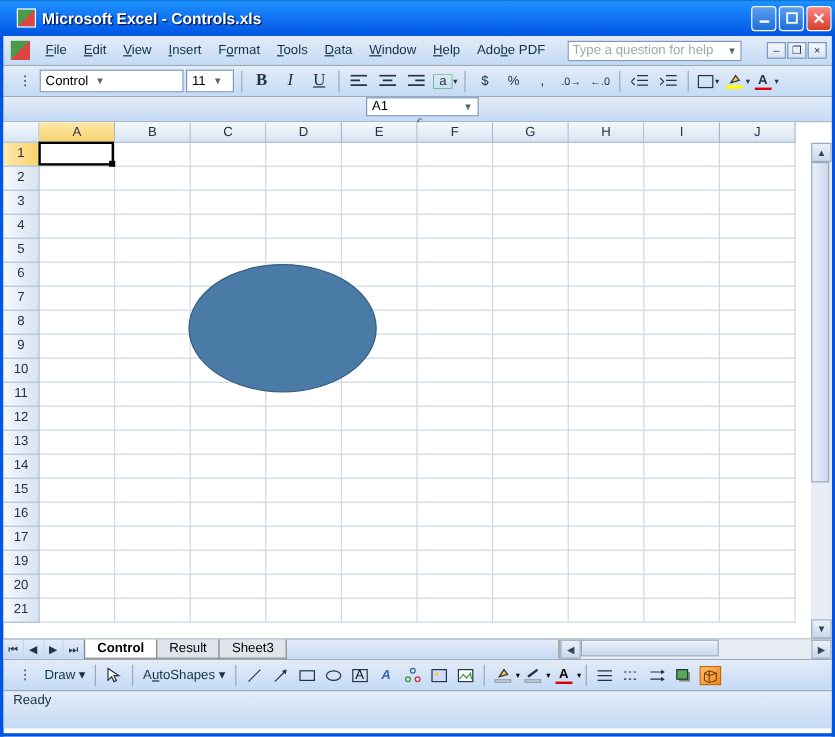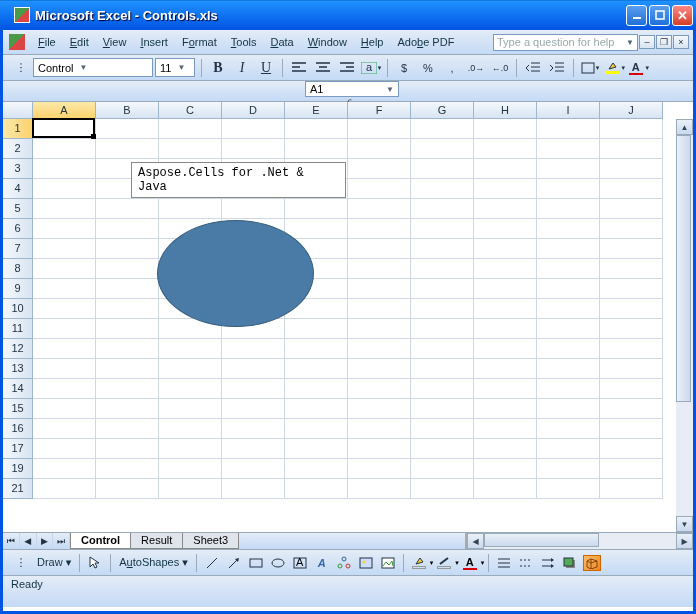--- a/index.html
+++ b/index.html
@@ -7,21 +7,21 @@
 .titlebar { height:30px; background:linear-gradient(#0a6cce,#1e90ff 5%,#0054e3); display:flex; align-items:center; padding:0 3px 0 14px; color:#fff; }
 .titlebar .logo { width:16px; height:16px; background:linear-gradient(135deg,#4a9a4a 0%,#4a9a4a 50%,#d44 50%); margin-right:5px; border:1px solid #fff; }
 .titlebar .title { flex:1; font-weight:bold; font-size:13px; text-shadow:1px 1px 1px #003; }
 .winbtn { width:21px; height:21px; border:1px solid #fff; border-radius:3px; margin-left:2px; display:flex; align-items:center; justify-content:center; color:#fff; font-weight:bold; font-size:11px; }
 .winbtn.min,.winbtn.max { background:linear-gradient(#5a9fef,#1e6fd8); }
 .winbtn.close { background:linear-gradient(#f88,#d43f27); font-size:13px; }
 .menubar { height:25px; background:linear-gradient(#e4ecf7,#c4daf5); display:flex; align-items:center; padding:0 4px; border-bottom:1px solid #9ab; }
 .menubar .mbicon { width:16px; height:16px; background:linear-gradient(135deg,#4a9a4a 0%,#4a9a4a 50%,#d44 50%); margin:0 6px 0 2px; }
 .menubar .mitem { padding:2px 7px; color:#134; cursor:default; }
 .menubar .mitem u { text-decoration:underline; }
-.menubar .helpbox { margin-left:auto; width:145px; height:17px; border:1px solid #7a9ac0; background:#fff; color:#9aa; padding:1px 3px; margin-right:0; display:flex; align-items:center; }
+.menubar .helpbox { margin-left:auto; width:145px; height:17px; border:1px solid #7a9ac0; background:#fff; color:#9aa; padding:1px 3px; margin-right:20px; display:flex; align-items:center; }
 .menubar .helpbox .dd { margin-left:auto; font-size:8px; color:#567; }
 .menubar .wctrl { width:16px; height:14px; border:1px solid #7a9ac0; background:linear-gradient(#f5f8fc,#d8e4f2); margin-left:1px; display:flex; align-items:center; justify-content:center; font-size:9px; color:#234; }
 .toolbar { height:26px; background:linear-gradient(#e4ecf7,#c4daf5); display:flex; align-items:center; padding:0 6px; border-bottom:1px solid #9ab; }
 .sep { width:1px; height:18px; background:#9ab; margin:0 4px; }
 .fontbox { height:19px; border:1px solid #7a9ac0; background:#fff; padding:1px 4px; display:flex; align-items:center; margin-right:2px; }
 .fontbox .dd { margin-left:6px; font-size:8px; color:#567; }
 .tbtn { width:22px; height:22px; display:flex; align-items:center; justify-content:center; color:#234; margin:0 1px; cursor:default; }
 .tbtn.b { font-weight:bold; font-family:'Times New Roman',serif; font-size:14px; }
 .tbtn.i { font-style:italic; font-family:'Times New Roman',serif; font-size:14px; }
 .tbtn.u { text-decoration:underline; font-family:'Times New Roman',serif; font-size:14px; }
@@ -438,36 +438,48 @@
           <div class="cell"></div>
           <div class="cell"></div>
           <div class="cell"></div>
           <div class="cell"></div>
           <div class="cell"></div>
           <div class="cell"></div>
           <div class="cell"></div>
           <div class="cell"></div>
         </div>
         <div class="row">
+          <div class="rh">20</div>
+          <div class="cell"></div>
+          <div class="cell"></div>
+          <div class="cell"></div>
+          <div class="cell"></div>
+          <div class="cell"></div>
+          <div class="cell"></div>
+          <div class="cell"></div>
+          <div class="cell"></div>
+          <div class="cell"></div>
+          <div class="cell"></div>
+        </div>
+        <div class="row">
           <div class="rh">21</div>
           <div class="cell"></div>
           <div class="cell"></div>
           <div class="cell"></div>
           <div class="cell"></div>
           <div class="cell"></div>
           <div class="cell"></div>
           <div class="cell"></div>
           <div class="cell"></div>
           <div class="cell"></div>
           <div class="cell"></div>
         </div>
       </div>
 
   <div class="activecell" style="left:29px;top:16px;width:63px;height:20px"></div>
-  <div class="textbox" style="left:128px;top:60px;width:215px">Aspose.Cells for .Net  &amp; Java</div>
   <div class="oval" style="left:154px;top:118px;width:157px;height:107px"></div>
 
   <div class="vscroll">
     <div class="sbtn">▲</div>
     <div class="strack" style="flex:1">
           <div class="vthumb"></div>
         </div>
     <div class="sbtn">▼</div>
   </div>
 

